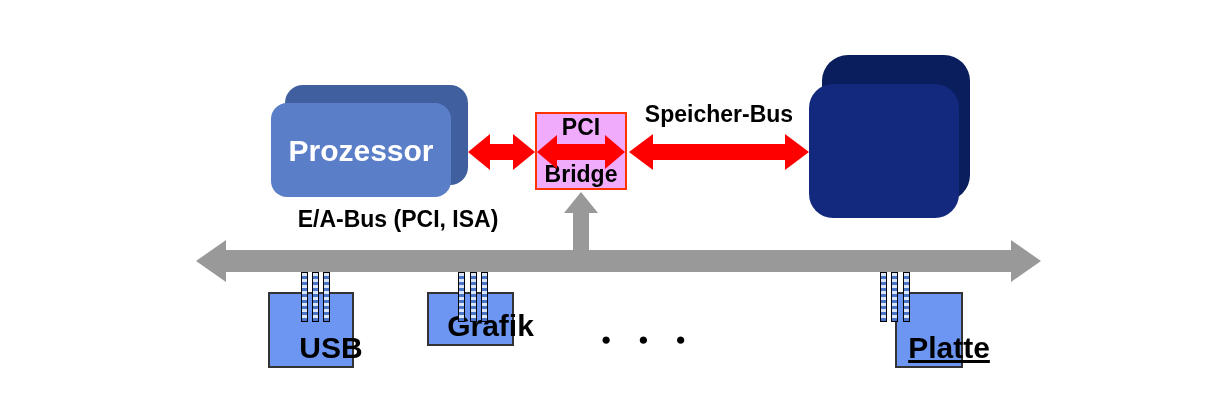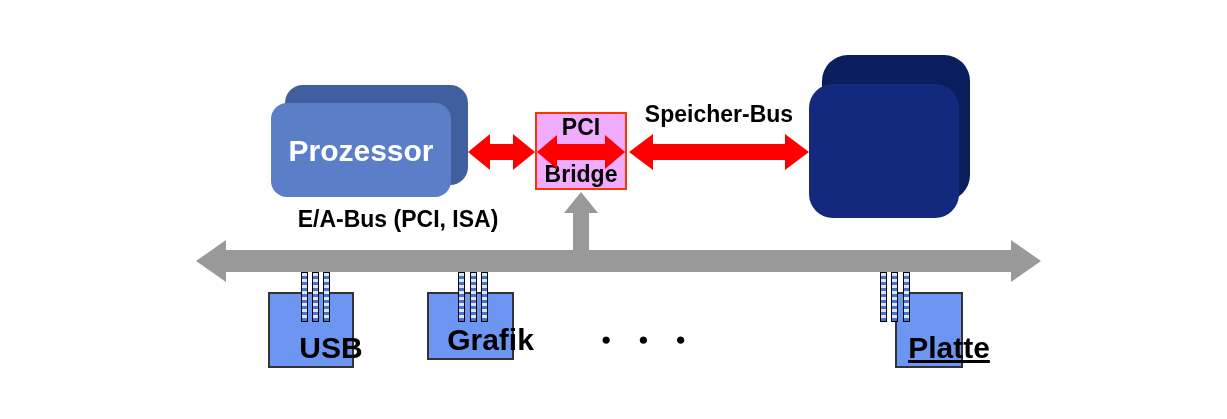--- a/index.html
+++ b/index.html
@@ -26,21 +26,21 @@
 
   
   .bus-label{position:absolute;color:var(--text-dark);font-weight:bold;font-size:23px;text-align:center;white-space:nowrap;}
   .speicher-bus-label{left:619px;top:101px;width:200px;}
   .ea-bus-label{left:288px;top:206px;width:220px;}
 
   
   .device{background:var(--device-blue);border:2px solid #333333;display:flex;align-items:flex-end;justify-content:center;padding-left:40px;}
   .device-label{color:var(--text-dark);font-weight:bold;font-size:30px;line-height:30px;padding-bottom:3px;white-space:nowrap;}
   .dev-usb{left:268px;top:292px;width:86px;height:76px;}
-  .dev-grafik{left:427px;top:292px;width:87px;height:68px;}
+  .dev-grafik{left:427px;top:292px;width:87px;height:54px;}
   .dev-platte{left:895px;top:292px;width:68px;height:76px;text-decoration:underline;}
 
   
   .pin{position:absolute;width:7px;height:50px;top:272px;border:1px solid #000000;box-sizing:border-box;
        background:repeating-linear-gradient(180deg,var(--pin-stripe-light) 0 3px,var(--pin-stripe-dark) 3px 6px);}
 
   .ellipsis{position:absolute;left:601px;top:330px;color:var(--text-dark);font-size:17px;letter-spacing:27px;white-space:nowrap;}
 </style>
 </head>
 <body>

